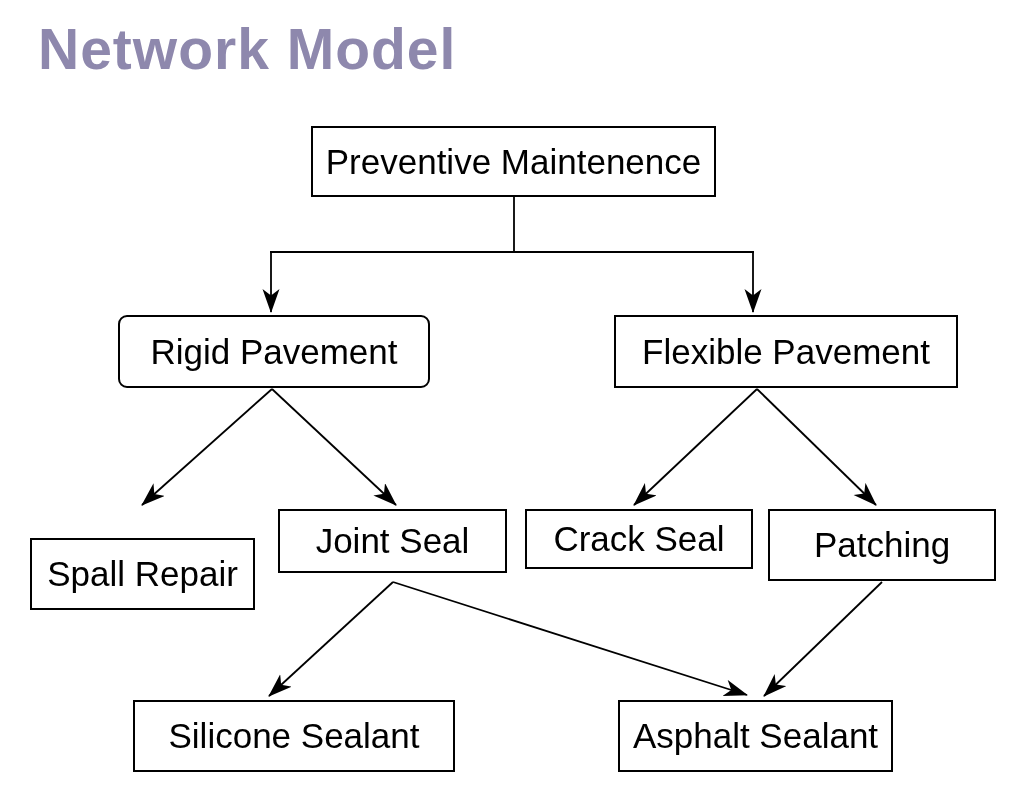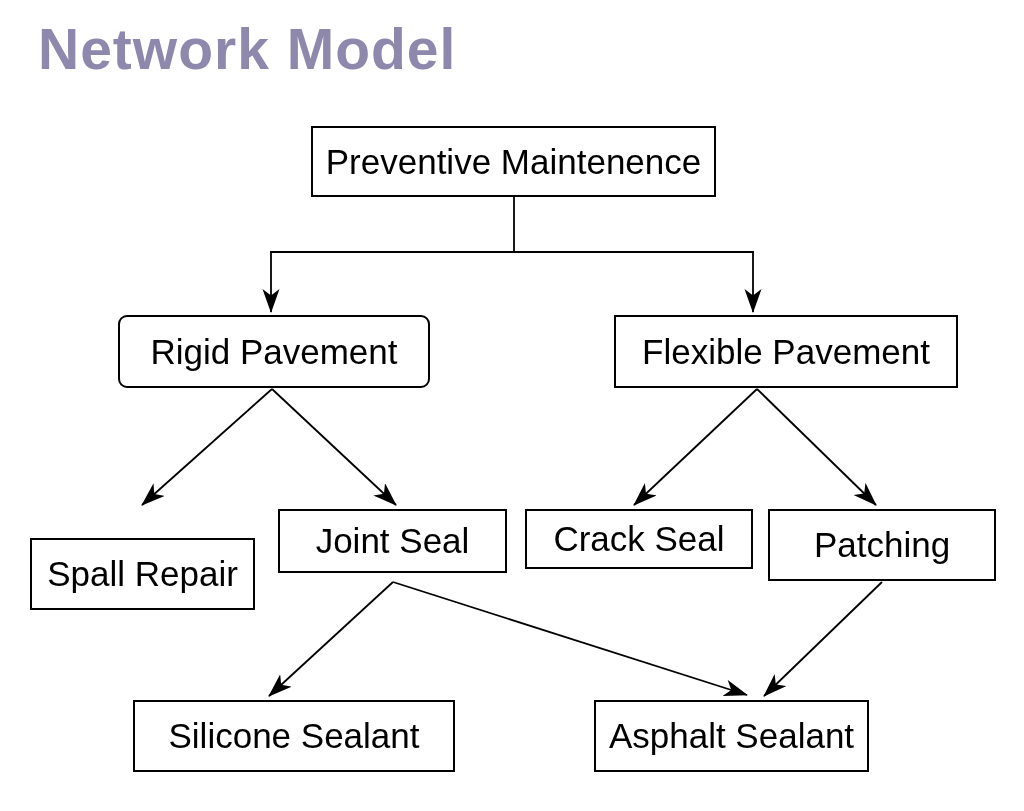--- a/index.html
+++ b/index.html
@@ -38,21 +38,21 @@
     white-space: nowrap;
   }
   #node-preventive-maintenence { left: 311px; top: 126px; width: 405px; height: 71px; }
   #node-rigid-pavement        { left: 118px; top: 315px; width: 312px; height: 73px; border-radius: 9px; }
   #node-flexible-pavement     { left: 614px; top: 315px; width: 344px; height: 73px; }
   #node-spall-repair          { left:  30px; top: 509px; width: 225px; height: 72px; margin-top: 29px; }
   #node-joint-seal            { left: 278px; top: 509px; width: 229px; height: 64px; }
   #node-crack-seal            { left: 525px; top: 509px; width: 228px; height: 60px; }
   #node-patching              { left: 768px; top: 509px; width: 228px; height: 72px; }
   #node-silicone-sealant      { left: 133px; top: 700px; width: 322px; height: 72px; }
-  #node-asphalt-sealant       { left: 594px; top: 700px; width: 275px; height: 72px; }
+  #node-asphalt-sealant       { left: 618px; top: 700px; width: 275px; height: 72px; }
   #edges {
     position: absolute;
     left: 0;
     top: 0;
     pointer-events: none;
   }
   .edge {
     stroke: #000000;
     stroke-width: 1.8;
     fill: none;

